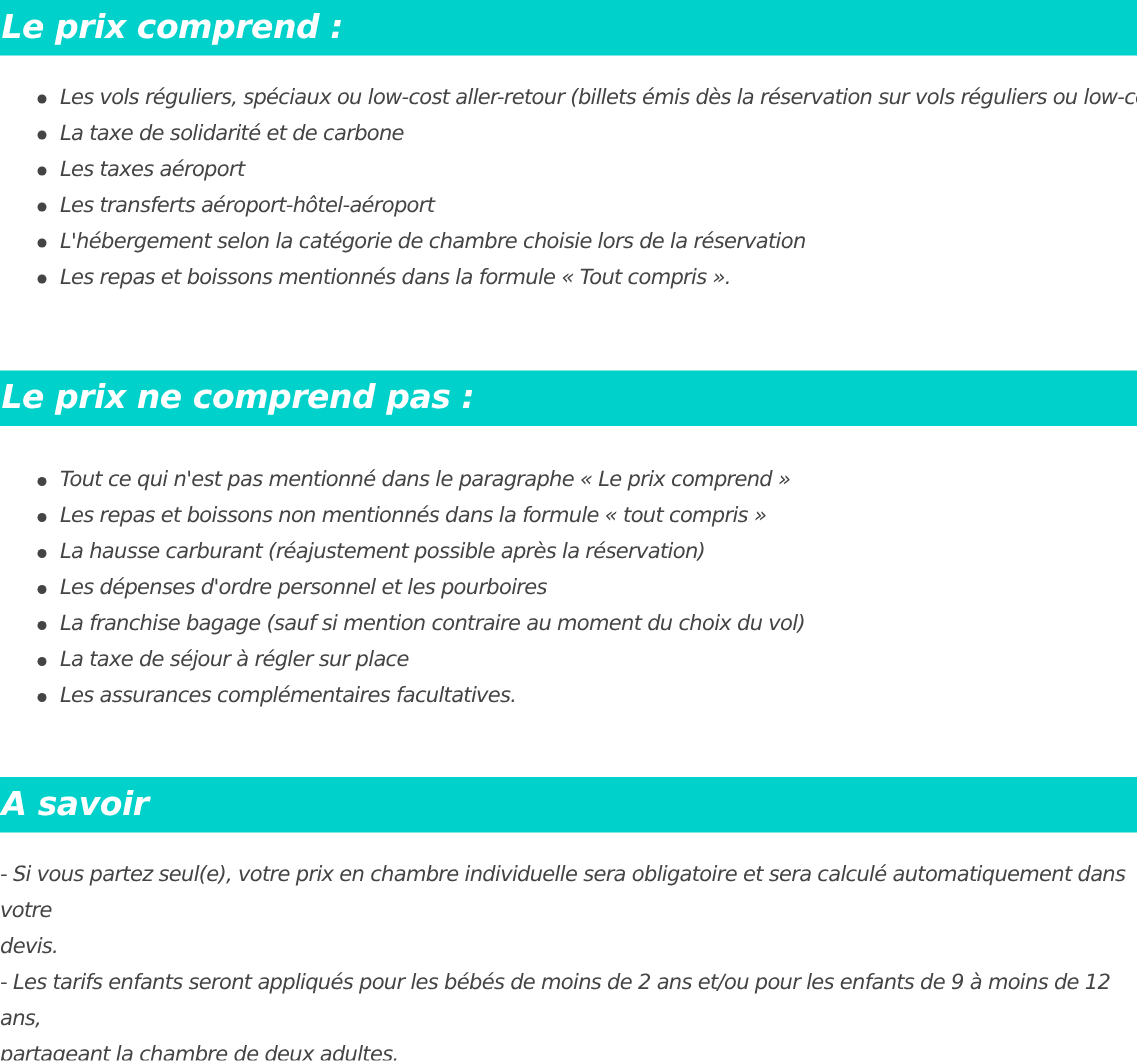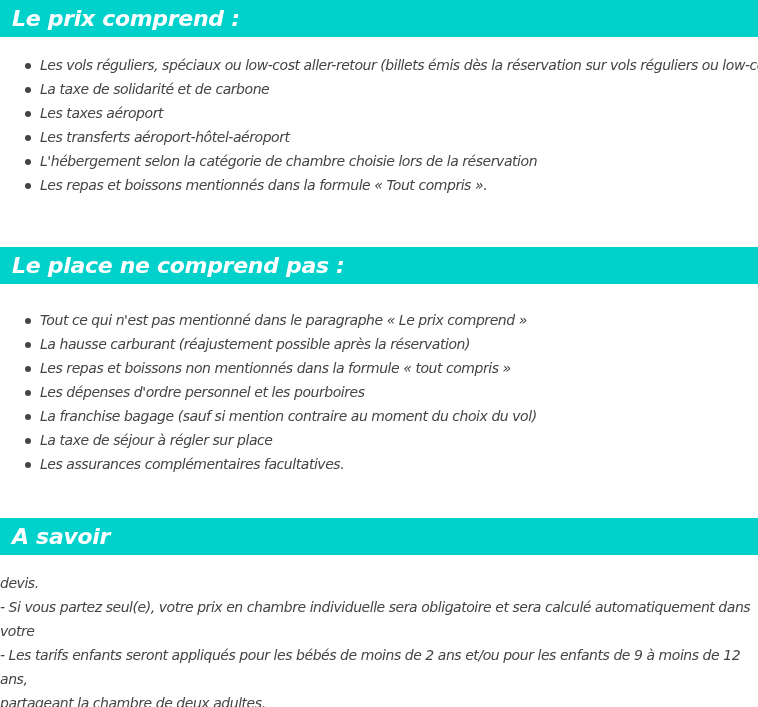--- a/index.html
+++ b/index.html
@@ -1,19 +1,19 @@
 <!DOCTYPE html>
 <html><head>
 <meta charset="utf-8">
 <style>
   html, body { margin:0; padding:0; background:#ffffff; }
   body { width:758px; height:707px; overflow:hidden; position:relative;
          font-family:"DejaVu Sans", sans-serif; color:#444444; }
   .hdr { position:absolute; left:0; width:758px; height:37px; background:#00d2cb; }
-  .hdr h2 { margin:0; padding:0 0 0 12px; color:#ffffff; font-style:italic; font-weight:bold;
+  .hdr h2 { margin:0; padding:0 0 0 1px; color:#ffffff; font-style:italic; font-weight:bold;
             font-size:22px; line-height:37px; letter-spacing:-0.3px; }
   ul.items { position:absolute; left:0; margin:0; padding:0; list-style:none; }
   ul.items li { position:relative; padding-left:40px; height:24px; line-height:24px;
                 font-style:italic; font-size:14px; white-space:nowrap; letter-spacing:-0.45px; }
   ul.items li::before { content:""; position:absolute; left:25px; top:10px; width:6px; height:6px;
                         border-radius:50%; background:#444444; }
   .bold { font-weight:normal; }
   .para { position:absolute; left:0; width:758px; font-style:italic; font-size:14px; line-height:24px;
           letter-spacing:-0.45px; margin:0; }
 </style>
@@ -26,34 +26,34 @@
 <ul class="items" style="top:53px;">
   <li>Les vols réguliers, spéciaux ou low-cost aller-retour (billets émis dès la réservation sur vols réguliers ou low-cost)</li>
   <li>La taxe de solidarité et de carbone</li>
   <li>Les taxes aéroport</li>
   <li>Les transferts aéroport-hôtel-aéroport</li>
   <li>L'hébergement selon la catégorie de chambre choisie lors de la réservation</li>
   <li><span>Les repas et boissons mentionnés dans la formule </span><span class="bold">« Tout compris ».</span></li>
 </ul>
 
 <div class="hdr" style="top:247px;">
-  <h2>Le place ne comprend pas :</h2>
+  <h2>Le prix ne comprend pas :</h2>
 </div>
 <ul class="items" style="top:308px;">
   <li>Tout ce qui n'est pas mentionné dans le paragraphe « Le prix comprend »</li>
+  <li>Les repas et boissons non mentionnés dans la formule « tout compris »</li>
   <li>La hausse carburant (réajustement possible après la réservation)</li>
-  <li>Les repas et boissons non mentionnés dans la formule « tout compris »</li>
   <li>Les dépenses d'ordre personnel et les pourboires</li>
   <li>La franchise bagage (sauf si mention contraire au moment du choix du vol)</li>
   <li>La taxe de séjour à régler sur place</li>
   <li>Les assurances complémentaires facultatives.</li>
 </ul>
 
 <div class="hdr" style="top:518px;">
   <h2>A savoir</h2>
 </div>
 <div class="para" style="top:571px;">
+  <div>- Si vous partez seul(e), votre prix en chambre individuelle sera obligatoire et sera calculé automatiquement dans votre</div>
   <div>devis.</div>
-  <div>- Si vous partez seul(e), votre prix en chambre individuelle sera obligatoire et sera calculé automatiquement dans votre</div>
   <div>- Les tarifs enfants seront appliqués pour les bébés de moins de 2 ans et/ou pour les enfants de 9 à moins de 12 ans,</div>
   <div>partageant la chambre de deux adultes.</div>
 
 </div>
 
 </body></html>

